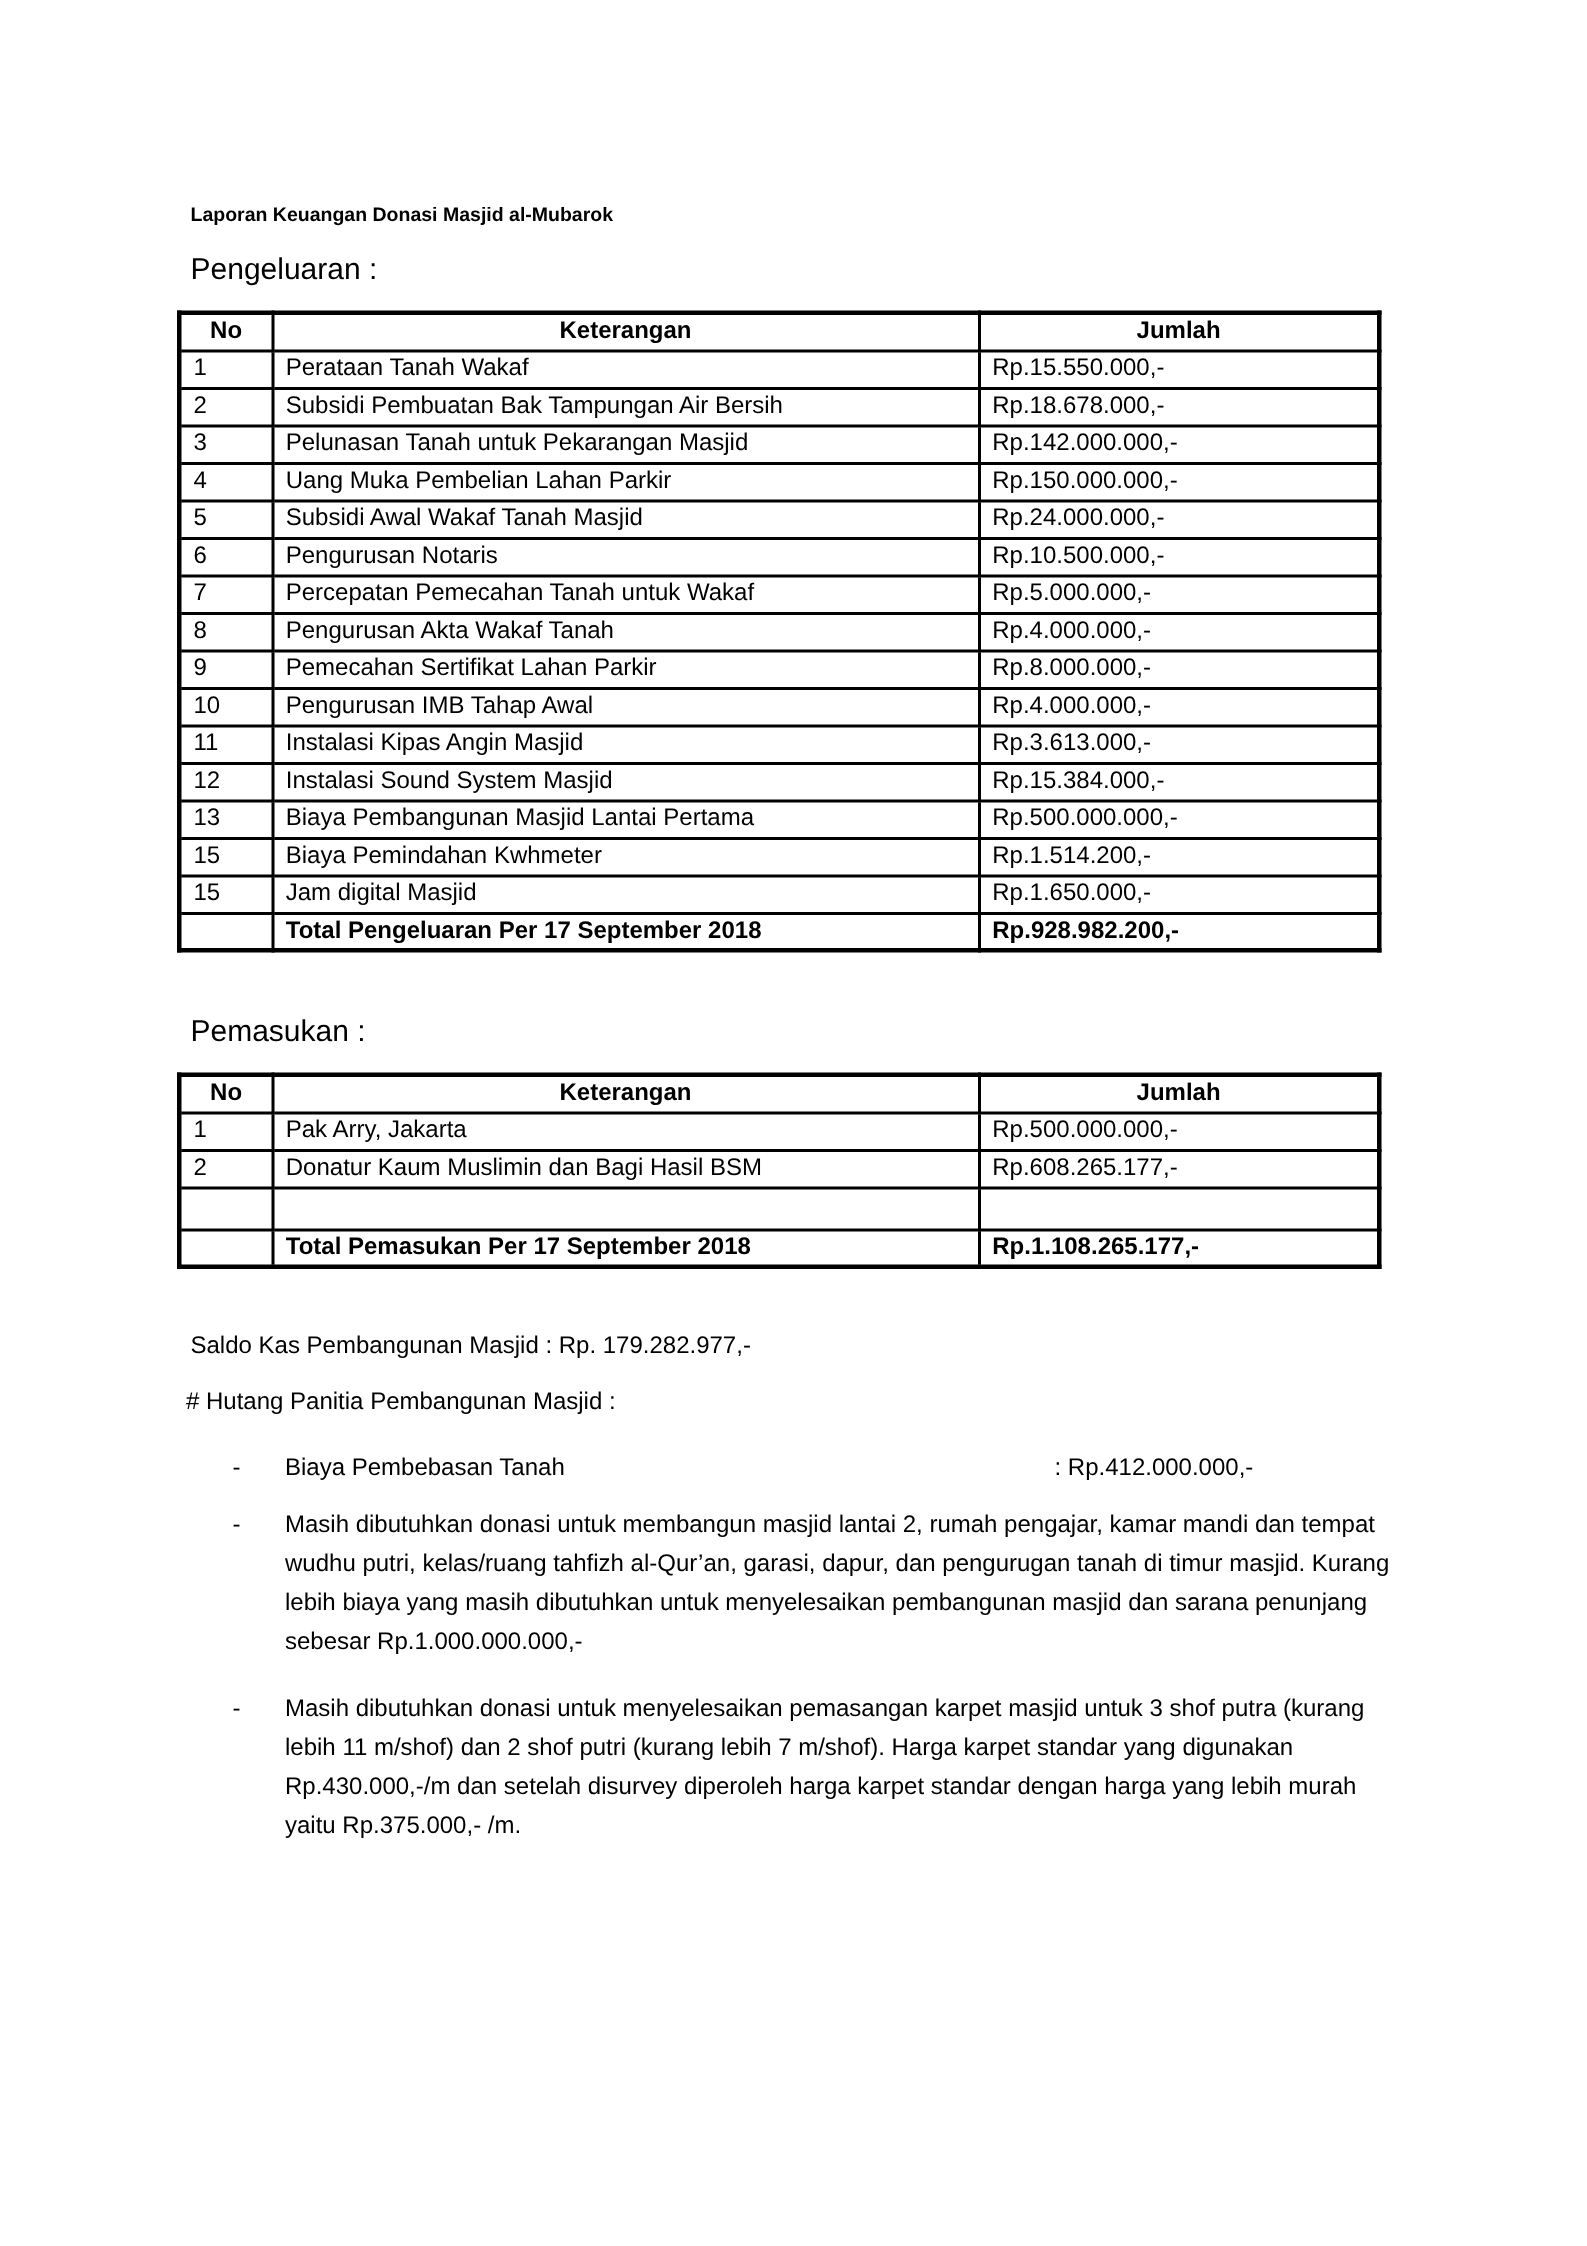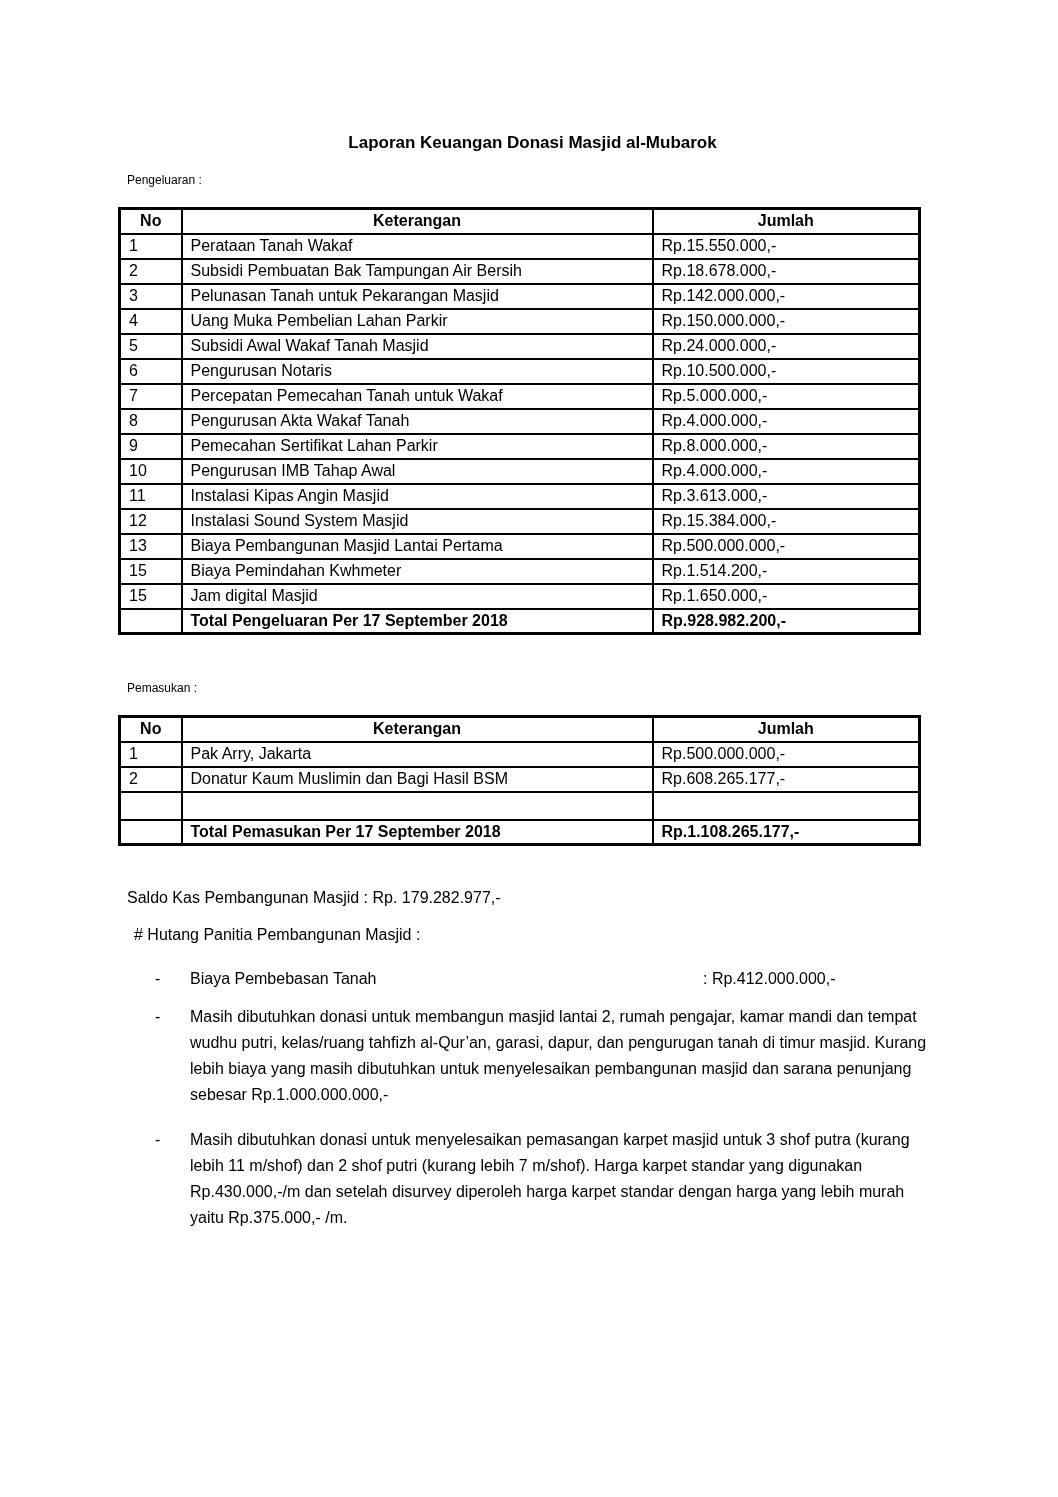--- a/index.html
+++ b/index.html
@@ -2,40 +2,40 @@
 <html><head>
 <meta charset="utf-8">
 <style>
   html,body{margin:0;padding:0;}
   body{
     width:1058px;height:1497px;background:#ffffff;color:#000000;
     font-family:"Liberation Sans", sans-serif;
     -webkit-font-smoothing:antialiased;
   }
   .page{box-sizing:border-box;width:1058px;height:1497px;padding:133px 120px 0 118px;overflow:hidden;}
-  .doc-title{font-size:17px;font-weight:700;line-height:20px;margin:0 0 17px 9px;text-align:center;}
-  .section-label{font-size:12px;font-weight:400;line-height:20px;margin:0 0 17px 9px;}
+  .doc-title{font-size:13px;font-weight:700;line-height:20px;margin:0 0 17px 9px;}
+  .section-label{font-size:20px;font-weight:400;line-height:20px;margin:0 0 17px 9px;}
   table.fin{border-collapse:collapse;table-layout:fixed;width:800px;border:3px solid #000;}
   table.fin.expenses{margin:0 0 43px 0;}
   table.fin.income{margin:0 0 42px 0;}
   table.fin th,table.fin td{
     border:2px solid #000;box-sizing:border-box;height:25px;
     padding:0 8px;font-size:16px;line-height:20px;vertical-align:middle;
     overflow:hidden;white-space:nowrap;
   }
   table.fin th{font-weight:700;text-align:center;}
   .col-no{width:62px;}
   .col-ket{width:471px;}
   .col-jml{width:267px;}
   td.amount{text-align:left;}
   tr.total-row td{font-weight:700;}
   tr.total-row td.label{font-weight:700;}
   tr.empty-row td{height:28px;}
   .saldo-line{font-size:16px;line-height:20px;margin:0 0 17px 9px;}
-  .debt-heading{font-size:16px;line-height:20px;margin:0 0 23px 16px;}
+  .debt-heading{font-size:16px;line-height:20px;margin:0 0 23px 6px;}
   .debt-item{display:flex;font-size:16px;line-height:22px;margin:0 0 14px 0;}
   .debt-item .marker{flex:none;margin-left:37px;width:35px;}
   .debt-item .debt-label{flex:none;width:513px;}
   .debt-item .debt-value{flex:none;}
   .notes-heading{font-size:16px;font-weight:700;line-height:20px;margin:0 0 19px 9px;}
   .note-item{display:flex;font-size:16px;line-height:26px;margin:0 0 19px 0;}
   .note-item .marker{flex:none;margin-left:37px;width:35px;}
   .note-item .note-text{flex:none;width:745px;}
 </style>
 </head>

